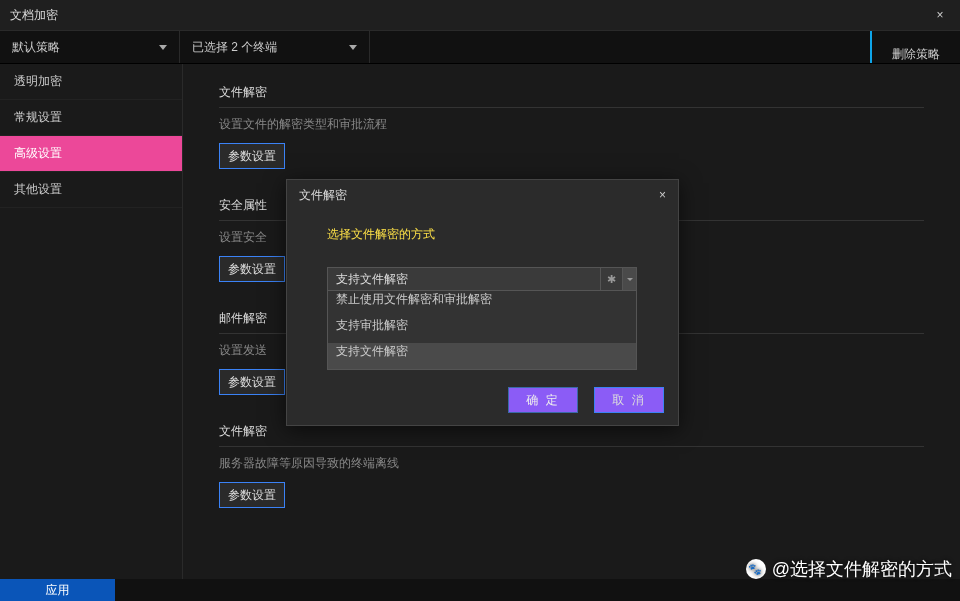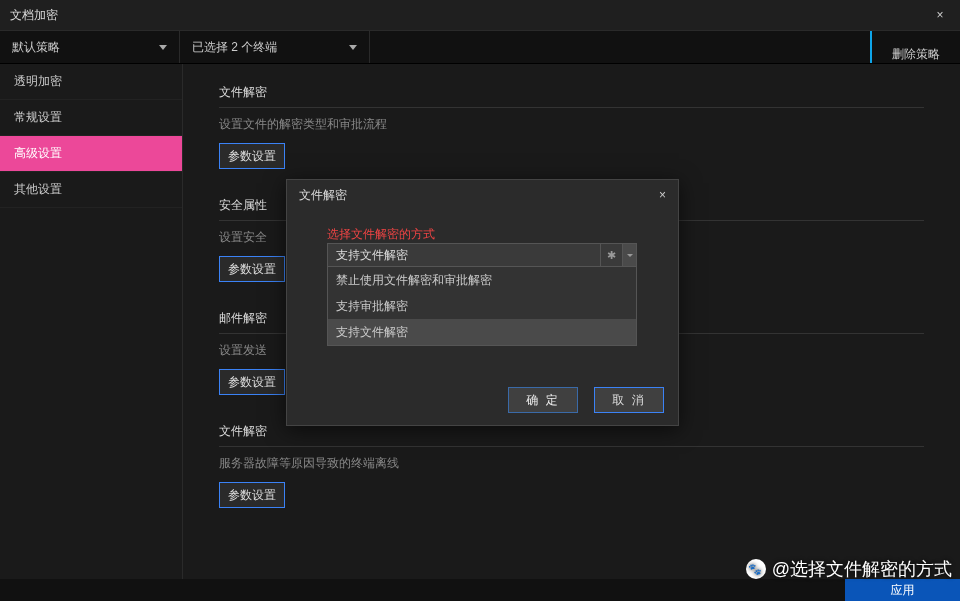--- a/index.html
+++ b/index.html
@@ -110,21 +110,20 @@
   cursor: pointer;
   letter-spacing: 2px;
 }
 .btn.param { min-width: 62px; letter-spacing: 0; }
 .footer {
   position: absolute;
   bottom: 0; left: 0; right: 0;
   height: 22px;
   background: #111;
   display: flex;
-  justify-content: flex-end;
 }
 .footer .apply {
   background: #0a55b8;
   color: #fff;
   display: flex;
   align-items: center;
   justify-content: center;
   width: 115px;
   height: 100%;
   cursor: pointer;
@@ -161,21 +160,21 @@
   display: flex;
   align-items: center;
   justify-content: space-between;
   padding: 0 12px;
   color: #ddd;
 }
 .overlay .ohead .oclose { cursor: pointer; color: #ccc; }
 .overlay .obody {
   padding: 16px 20px 0 40px;
 }
-.overlay .olabel { color: #ef4444; margin-bottom: 0; }
+.overlay .olabel { color: #fde047; margin-bottom: 24px; }
 .overlay .select-row {
   display: flex;
   align-items: stretch;
   height: 24px;
   width: 310px;
 }
 .overlay .select-box {
   flex: 1;
   background: #3a3a3a;
   border: 1px solid #555;
@@ -208,34 +207,34 @@
   border-right: 3px solid transparent;
 }
 .overlay .options {
   width: 310px;
   border: 1px solid #555;
   border-top: none;
 }
 .overlay .opt {
   height: 26px;
   display: flex;
-  align-items: center;
+  align-items: flex-start;
   padding: 0 8px;
   color: #ccc;
   cursor: pointer;
   background: #333;
 }
 .overlay .opt.hover { background: #4a4a4a; }
 .overlay .ofoot {
   position: absolute;
   bottom: 12px; right: 14px;
   display: flex;
   gap: 16px;
 }
-.overlay .ofoot .btn { background: #404040; }
+.overlay .ofoot .btn { background: #8b5cf6; }
 .overlay .ofoot .btn.ok { border-color: #3a6aa8; color: #eee; }
 </style>
 </head>
 <body>
 
 <div class="titlebar">
   <span class="title">文档加密</span>
   <span class="close">×</span>
 </div>
 

